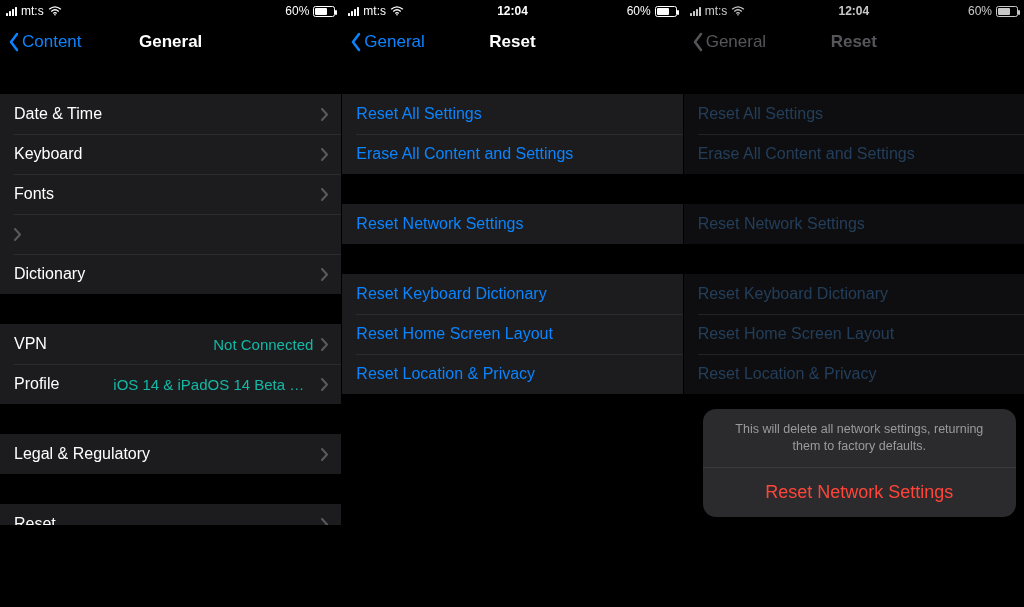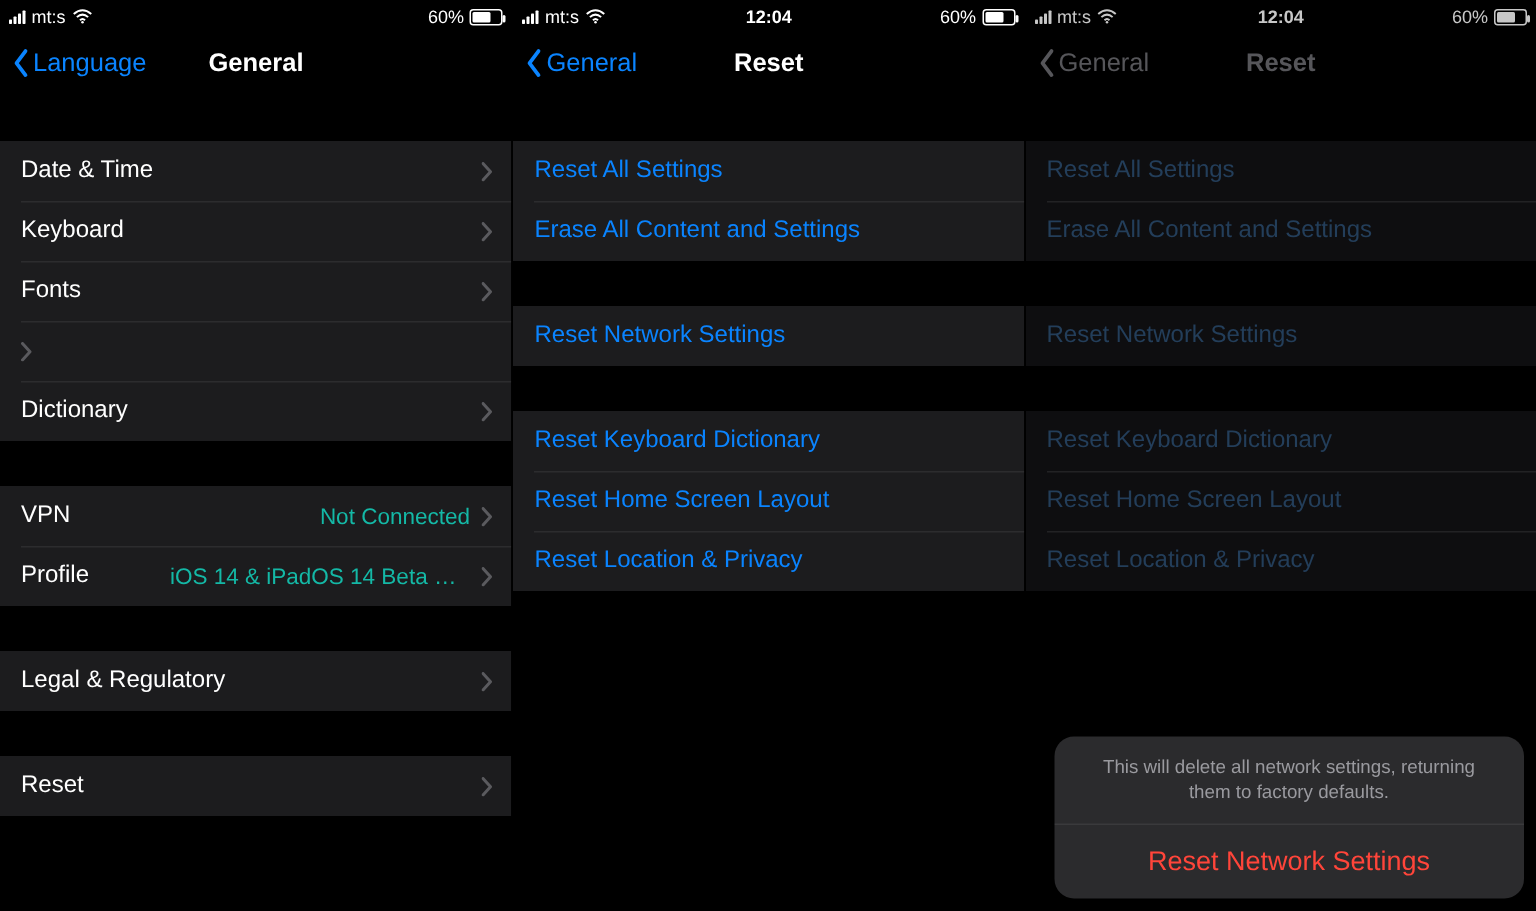--- a/index.html
+++ b/index.html
@@ -1,18 +1,18 @@
 <!DOCTYPE html>
 <html><head>
 <meta charset="utf-8">
 <style>
   * { box-sizing: border-box; margin: 0; padding: 0; }
   html, body { width: 1024px; height: 607px; background: #000; font-family: -apple-system, "Helvetica Neue", Arial, sans-serif; overflow: hidden; }
   .row { display: flex; width: 1024px; height: 607px; }
-  .phone { width: 341.33px; height: 607px; background: #000; position: relative; overflow: hidden; }
+  .phone { width: 341.33px; height: 525px; background: #000; position: relative; overflow: hidden; }
   .phone + .phone { border-left: 1px solid #000; }
 
   
   .status { display: flex; align-items: center; justify-content: space-between; height: 20px; padding: 2px 6px 0 6px; color: #fff; font-size: 12px; }
   .status .left, .status .right { display: flex; align-items: center; gap: 4px; }
   .status .center { position: absolute; left: 0; right: 0; text-align: center; font-weight: 600; font-size: 12px; pointer-events: none; }
   .bars { display: inline-flex; align-items: flex-end; gap: 1px; height: 10px; }
   .bars i { display: block; width: 2px; background: #fff; border-radius: 0.5px; }
   .bars i:nth-child(1){height:3px} .bars i:nth-child(2){height:5px} .bars i:nth-child(3){height:7px} .bars i:nth-child(4){height:9px}
   .wifi { width: 14px; height: 10px; }
@@ -85,21 +85,21 @@
             </span>
           </span>
       </div>
     </div>
 
     <div class="nav">
       <div class="back">
         <svg class="chev-left" viewBox="0 0 12 20">
             <path d="M9 2 L3 10 L9 18" fill="none" stroke="#0a84ff" stroke-width="2.5" stroke-linecap="round" stroke-linejoin="round"></path>
           </svg>
-        <span>Language</span>
+        <span>Content</span>
       </div>
       <div class="title">General</div>
     </div>
 
     <div class="spacer"></div>
     <div class="group">
       <div class="cell">
         <span>Date &amp; Time</span>
         <span class="right">
             <svg class="chev-right" viewBox="0 0 8 13">

